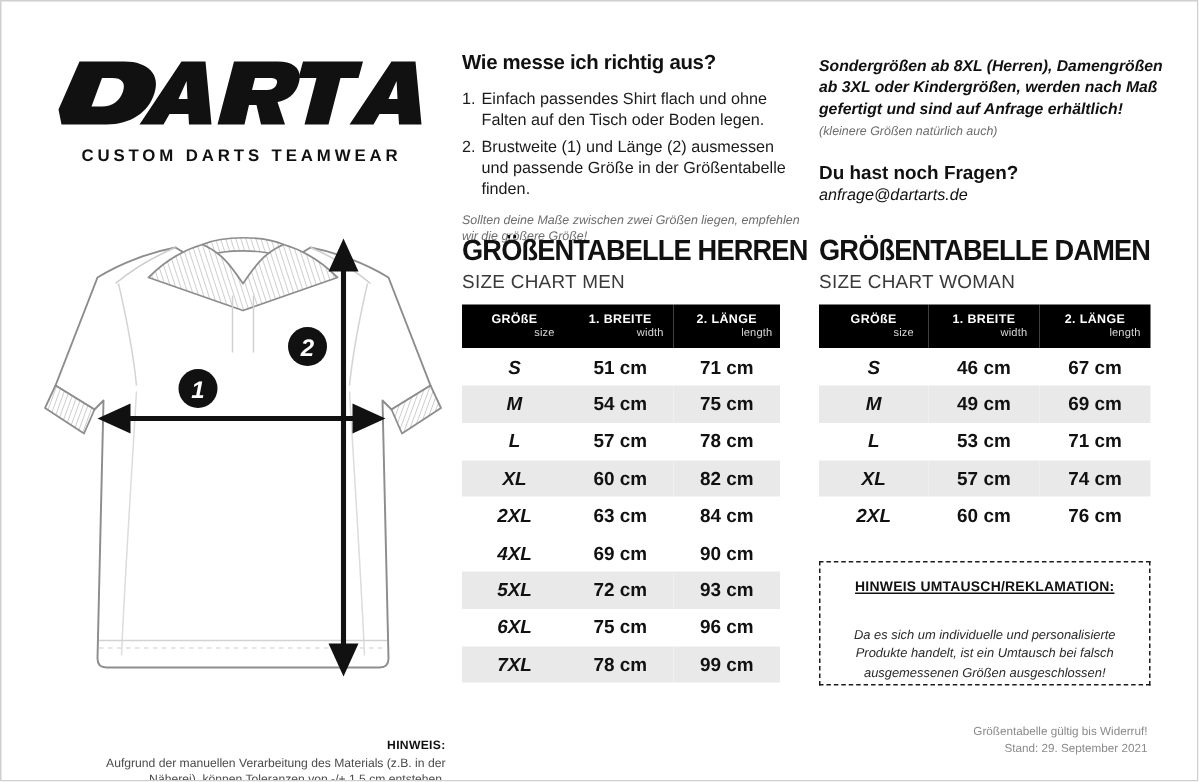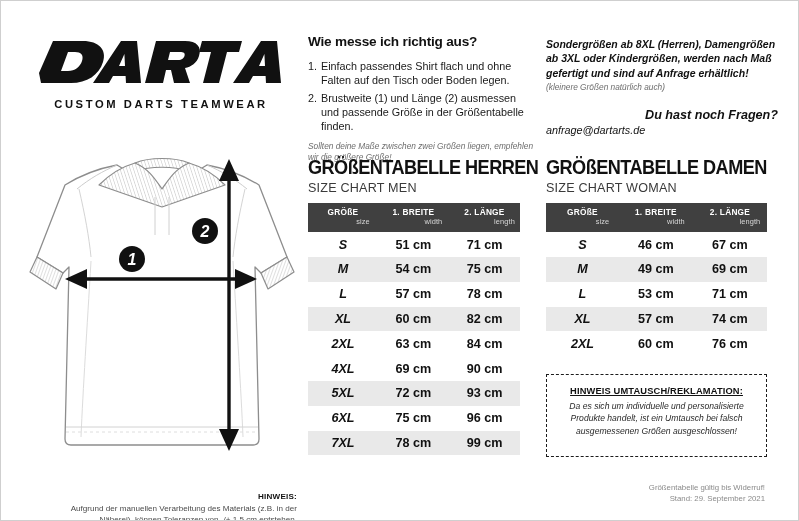--- a/index.html
+++ b/index.html
@@ -56,21 +56,21 @@
   #special-body {
     font-size: 10.5px; font-style: italic; font-weight: 700;
     color: #111; line-height: 1.36;
   }
   #special-small {
     margin-top: 2px; font-size: 8.3px; font-style: italic;
     color: #6d6d6d; line-height: 1.3;
   }
   #questions-title {
     margin-top: 15px; font-size: 12.6px; font-weight: 700;
-    font-style: italic; color: #111; text-align: right;
+    color: #111;
   }
   #questions-email {
     margin-top: 2px; font-size: 10.8px; font-style: italic;
     font-weight: 400; color: #111;
   }
 
   
   .chart { position: absolute; }
   #chart-men   { left: 307px; top: 157px; width: 212px; }
   #chart-women { left: 545px; top: 157px; width: 221px; }
@@ -85,21 +85,21 @@
     font-size: 12.6px; color: #3a3a3a; letter-spacing: 0.2px;
     margin-top: 3px; margin-bottom: 8px;
   }
 
   table.size-table { width: 100%; border-collapse: collapse; table-layout: fixed; }
   table.size-table col.c-size  { width: 33%; }
   table.size-table col.c-width { width: 33.5%; }
   table.size-table col.c-len   { width: 33.5%; }
 
   .size-table thead th {
-    background: #404040; color: #ffffff;
+    background: #000000; color: #ffffff;
     padding: 5px 0 6px 0; text-align: center; vertical-align: top;
   }
   .th-main {
     display: block; font-size: 8.3px; font-weight: 700;
     letter-spacing: 0.25px; line-height: 1.15;
   }
   .th-sub {
     display: block; font-size: 7.4px; font-weight: 400;
     color: #d8d8d8; letter-spacing: 0.1px; line-height: 1.25; margin-left: 40px;
   }
@@ -113,21 +113,21 @@
   
   #return-box {
     position: absolute; left: 545px; top: 373px; width: 221px; height: 83px;
     border: 1.6px dashed #1c1c1c; padding: 11px 12px 0 12px; text-align: center;
   }
   #return-title {
     font-size: 9.3px; font-weight: 700; color: #111;
     text-decoration: underline; letter-spacing: 0.15px;
   }
   #return-body {
-    margin-top: 4px; font-size: 8.6px; font-style: italic;
+    margin-top: 21px; font-size: 8.6px; font-style: italic;
     color: #2a2a2a; line-height: 1.45;
   }
 
   
   #hinweis { position: absolute; left: 36px; top: 491px; width: 260px; text-align: right; }
   #hinweis-title {
     font-size: 8.1px; font-weight: 700; color: #111; letter-spacing: 0.2px;
   }
   #hinweis-body {
     margin-top: 2px; font-size: 8.1px; color: #4a4a4a; line-height: 1.42;

